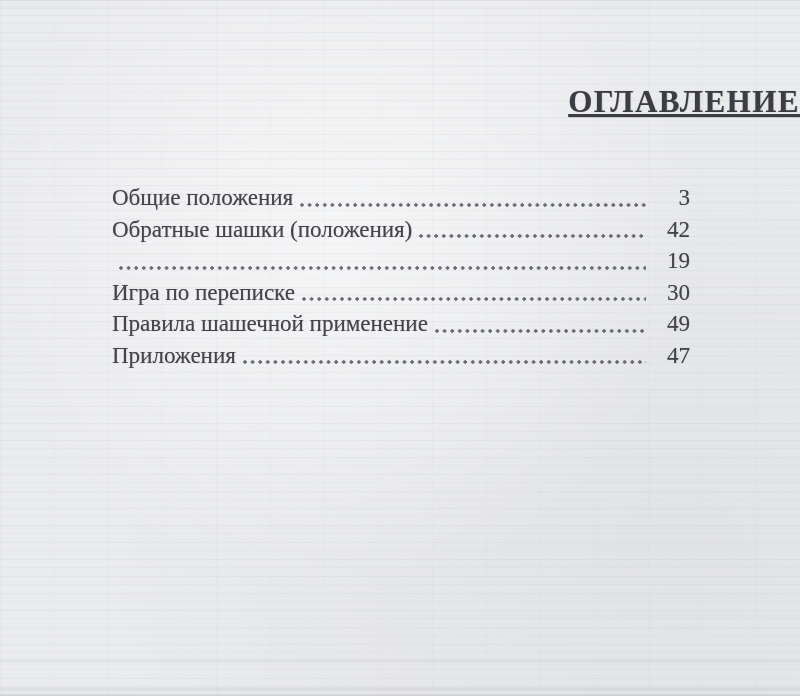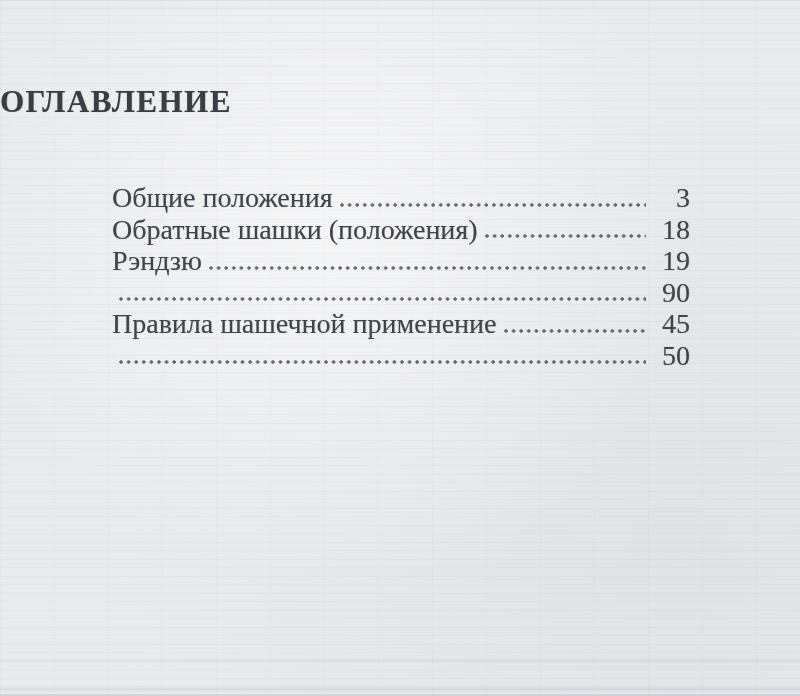--- a/index.html
+++ b/index.html
@@ -39,38 +39,39 @@
       linear-gradient(180deg, transparent 7px, rgba(160,163,172,0.14) 8px, transparent 10px),
       linear-gradient(180deg, transparent 658px, rgba(160,163,172,0.14) 660px, transparent 663px),
       linear-gradient(180deg, transparent 686px, rgba(152,155,164,0.18) 689px, transparent 693px);
   }
   .doc-title {
     position: absolute;
     top: 84px;
     left: 0;
     width: 100%;
     margin: 0;
-    text-align: left;
+    text-align: right;
     font-size: 31px;
     font-weight: bold;
     letter-spacing: 1.5px;
     color: #3c3d44;
     text-shadow: 0.4px 0.4px 0.9px rgba(62,63,72,0.45);
+    text-decoration: underline;
   }
   .toc {
     position: absolute;
     top: 182px;
     left: 112px;
     width: 578px;
   }
   .toc-row {
     display: flex;
     align-items: center;
     height: 31.5px;
-    font-size: 28px;
+    font-size: 23px;
     line-height: 31.5px;
     text-shadow: 0.3px 0.3px 0.8px rgba(62,63,72,0.40);
     white-space: nowrap;
   }
   .toc-label {
     flex: 0 0 auto;
   }
   .toc-leader {
     flex: 1 1 auto;
     align-self: flex-end;
@@ -96,34 +97,35 @@
 
   <div class="toc">
     <div class="toc-row">
       <span class="toc-label">Общие положения</span>
       <span class="toc-leader"></span>
       <span class="toc-page">3</span>
     </div>
     <div class="toc-row">
       <span class="toc-label">Обратные шашки (положения)</span>
       <span class="toc-leader"></span>
-      <span class="toc-page">18</span>
+      <span class="toc-page">42</span>
     </div>
     <div class="toc-row">
-      <span class="toc-label">Рэндзю</span>
       <span class="toc-leader"></span>
       <span class="toc-page">19</span>
     </div>
     <div class="toc-row">
+      <span class="toc-label">Игра по переписке</span>
       <span class="toc-leader"></span>
-      <span class="toc-page">90</span>
+      <span class="toc-page">30</span>
     </div>
     <div class="toc-row">
       <span class="toc-label">Правила шашечной применение</span>
       <span class="toc-leader"></span>
-      <span class="toc-page">45</span>
+      <span class="toc-page">49</span>
     </div>
     <div class="toc-row">
+      <span class="toc-label">Приложения</span>
       <span class="toc-leader"></span>
-      <span class="toc-page">50</span>
+      <span class="toc-page">47</span>
     </div>
   </div>
 </div>
 
 </body></html>

